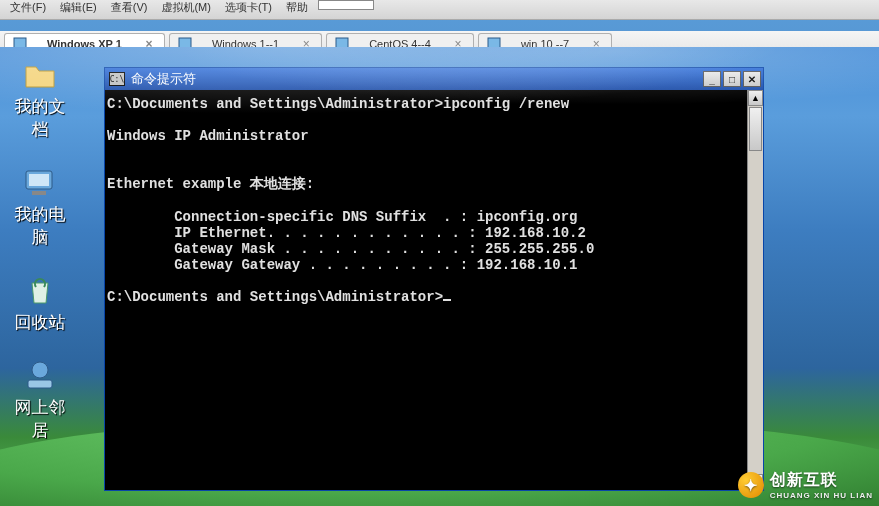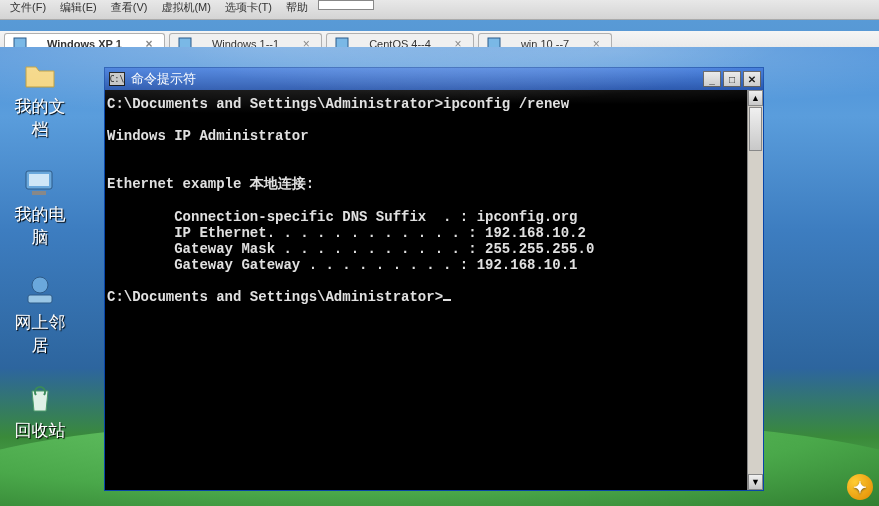--- a/index.html
+++ b/index.html
@@ -299,34 +299,34 @@
             <rect x="4" y="6" width="26" height="18" rx="2" fill="#6aa8dc" stroke="#2d5a88"></rect>
             <rect x="7" y="9" width="20" height="12" fill="#cfe6f7"></rect>
             <rect x="10" y="26" width="14" height="4" fill="#888"></rect>
           </svg>
         </span>
       <span class="lbl">我的电脑</span>
     </div>
     <div class="deskicon">
       <span class="ic">
           <svg width="36" height="36">
+            <path d="M10 10h16l-2 20H12z" fill="#dff0e6" stroke="#4a9a6a"></path>
+            <path d="M14 14a5 5 0 1 1 8 0" fill="none" stroke="#3a8a5a" stroke-width="2"></path>
+          </svg>
+        </span>
+      <span class="lbl">回收站</span>
+    </div>
+    <div class="deskicon">
+      <span class="ic">
+          <svg width="36" height="36">
             <circle cx="18" cy="12" r="8" fill="#6aa8dc" stroke="#2d5a88"></circle>
             <rect x="6" y="22" width="24" height="8" rx="2" fill="#9ac7e6" stroke="#2d5a88"></rect>
           </svg>
         </span>
       <span class="lbl">网上邻居</span>
-    </div>
-    <div class="deskicon">
-      <span class="ic">
-          <svg width="36" height="36">
-            <path d="M10 10h16l-2 20H12z" fill="#dff0e6" stroke="#4a9a6a"></path>
-            <path d="M14 14a5 5 0 1 1 8 0" fill="none" stroke="#3a8a5a" stroke-width="2"></path>
-          </svg>
-        </span>
-      <span class="lbl">回收站</span>
     </div>
   </div>
 
   <div class="cmdwin">
     <div class="titlebar">
       <span class="app-icon">C:\</span>
       <span class="title">命令提示符</span>
       <span class="winbtn">_</span>
       <span class="winbtn">□</span>
       <span class="winbtn">✕</span>
@@ -348,14 +348,18 @@
       <div class="scrollbar">
         <div class="arrow">▲</div>
         <div class="thumb"></div>
         <div class="arrow" style="position:absolute;bottom:0;left:0;right:0">▼</div>
       </div>
     </div>
   </div>
 
   <div class="watermark">
     <span class="wm-icon">✦</span>
+    <span>
+      <span class="wm-main">创新互联</span>
+      <span class="wm-sub">CHUANG XIN HU LIAN</span>
+    </span>
   </div>
 </div>
 
 </body></html>

